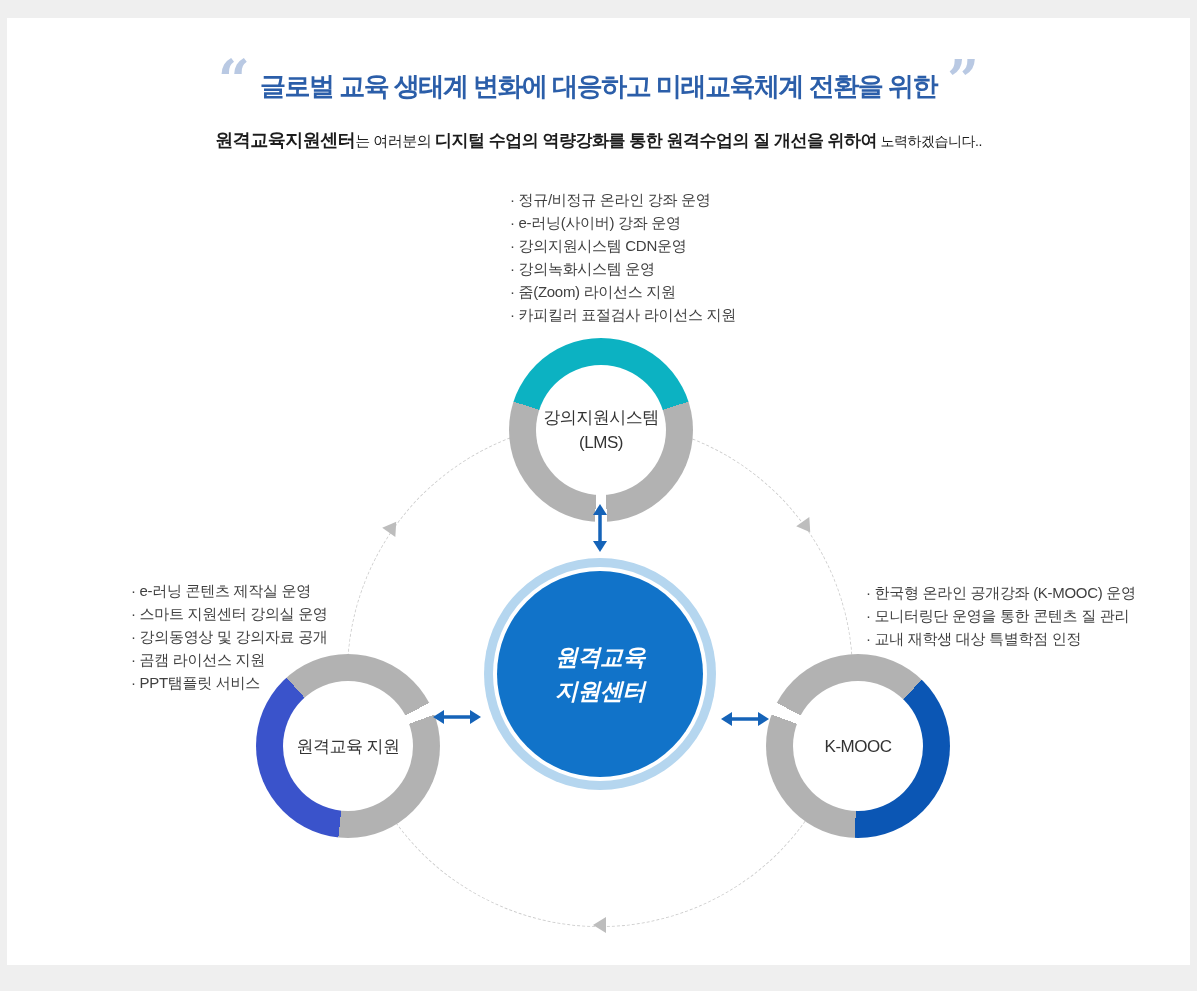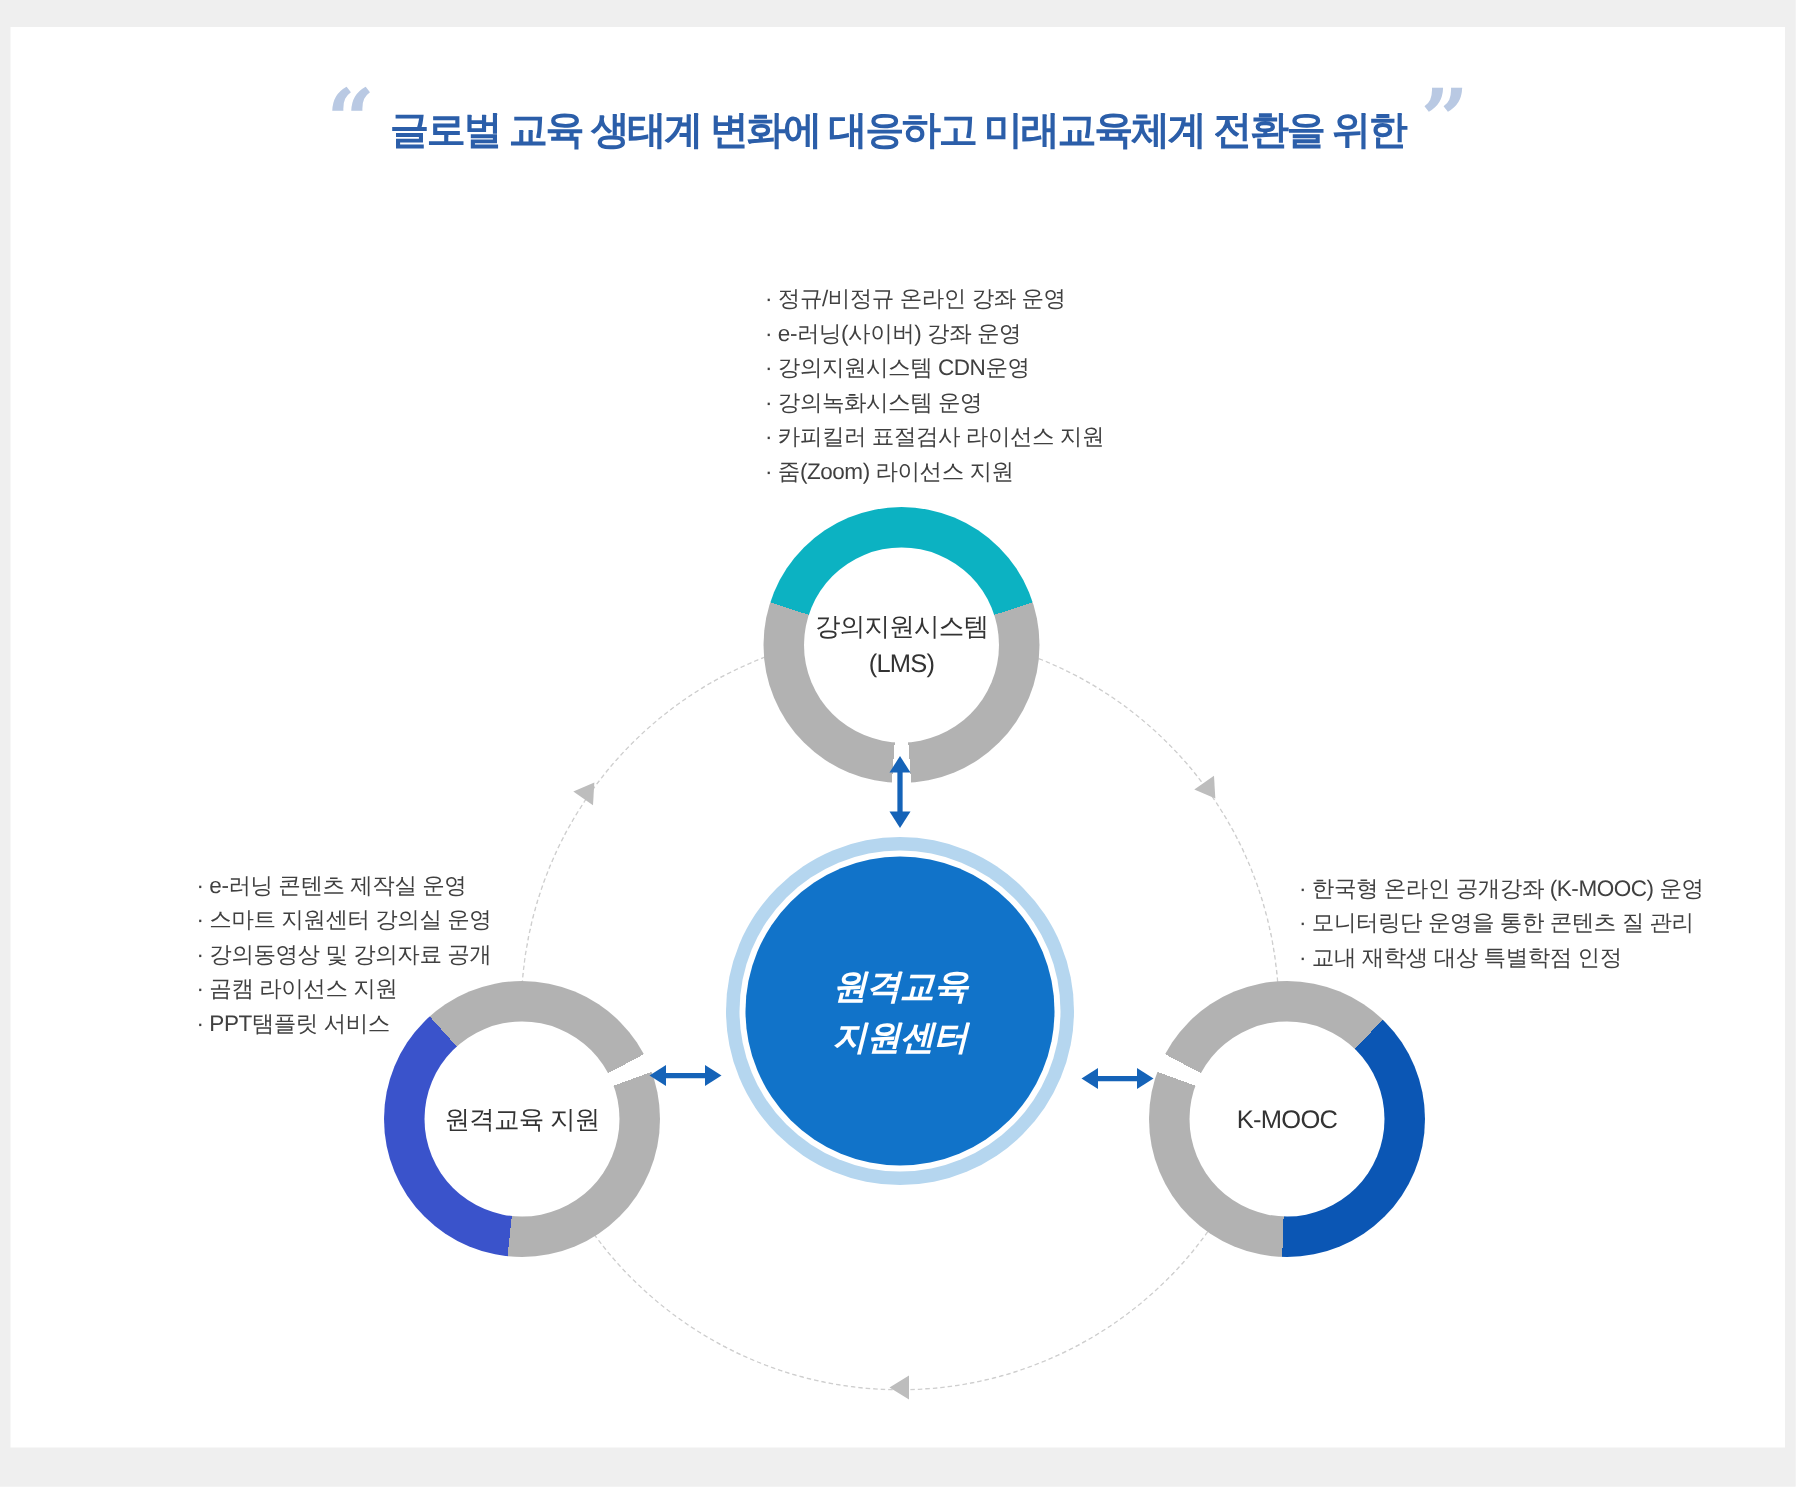--- a/index.html
+++ b/index.html
@@ -68,20 +68,21 @@
 
 <div class="page">
   <div class="panel"></div>
 
   <div class="title-row">
     <span class="quote open">“</span>
     <h1 class="title">글로벌 교육 생태계 변화에 대응하고 미래교육체계 전환을 위한</h1>
     <span class="quote close">”</span>
   </div>
 
+  <p class="subtitle"><strong class="s-b1">원격교육지원센터</strong><span class="s-r1">는 여러분의 </span><strong class="s-b2">디지털 수업의 역량강화를 통한 원격수업의 질 개선을 위하여</strong><span class="s-r2"> 노력하겠습니다..</span></p>
 
   <div class="diagram">
     <div class="dashed-circle"></div>
     <div class="tri tri-left"></div>
     <div class="tri tri-right"></div>
     <div class="tri tri-bottom"></div>
 
     <div class="center-outer"></div>
     <div class="center-circle">
       <div class="center-text">
@@ -119,22 +120,22 @@
       <line x1="10" y1="9" x2="40" y2="9" stroke="var(--arrow-blue)" stroke-width="3.5"></line>
       <polygon points="12,2 1,9 12,16" fill="var(--arrow-blue)"></polygon>
       <polygon points="38,2 49,9 38,16" fill="var(--arrow-blue)"></polygon>
     </svg>
 
     <ul class="list list-top">
         <li>· 정규/비정규 온라인 강좌 운영</li>
         <li>· e-러닝(사이버) 강좌 운영</li>
         <li>· 강의지원시스템 CDN운영</li>
         <li>· 강의녹화시스템 운영</li>
+        <li>· 줌(Zoom) 라이선스 지원</li>
         <li>· 카피킬러 표절검사 라이선스 지원</li>
-        <li>· 줌(Zoom) 라이선스 지원</li>
       </ul>
     <ul class="list list-left">
         <li>· e-러닝 콘텐츠 제작실 운영</li>
         <li>· 스마트 지원센터 강의실 운영</li>
         <li>· 강의동영상 및 강의자료 공개</li>
         <li>· 곰캠 라이선스 지원</li>
         <li>· PPT탬플릿 서비스</li>
       </ul>
     <ul class="list list-right">
         <li>· 한국형 온라인 공개강좌 (K-MOOC) 운영</li>

